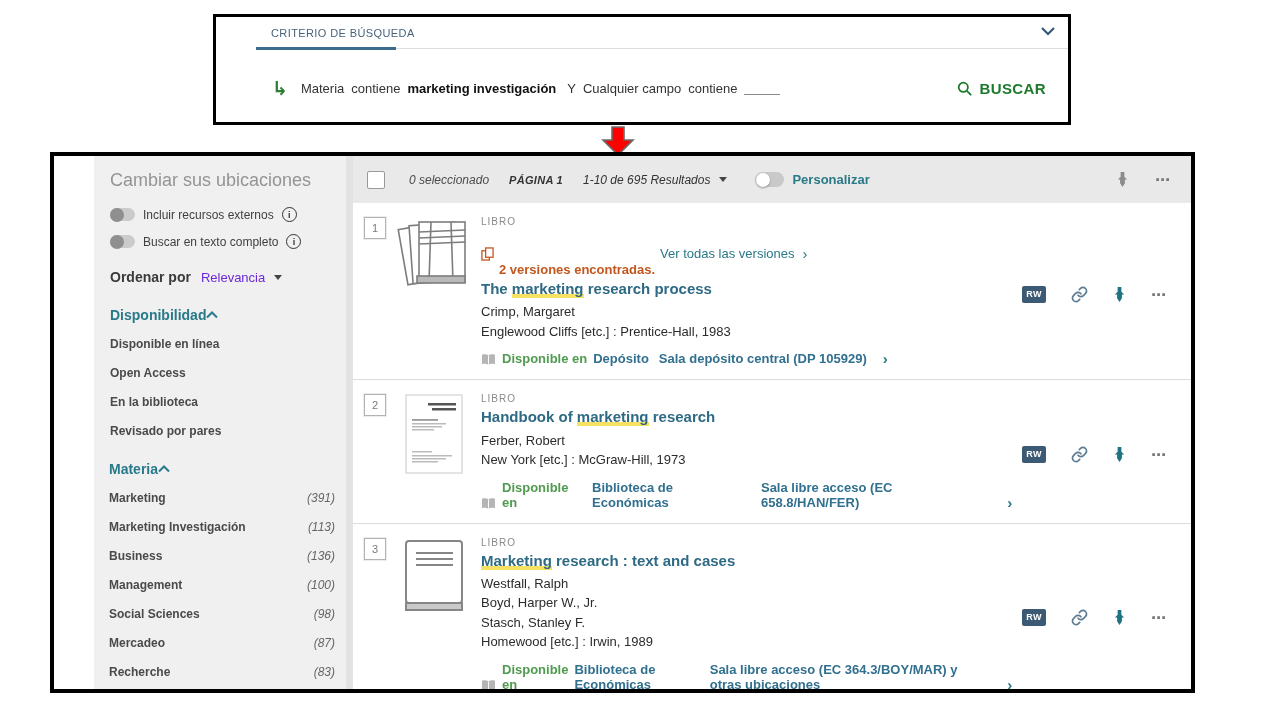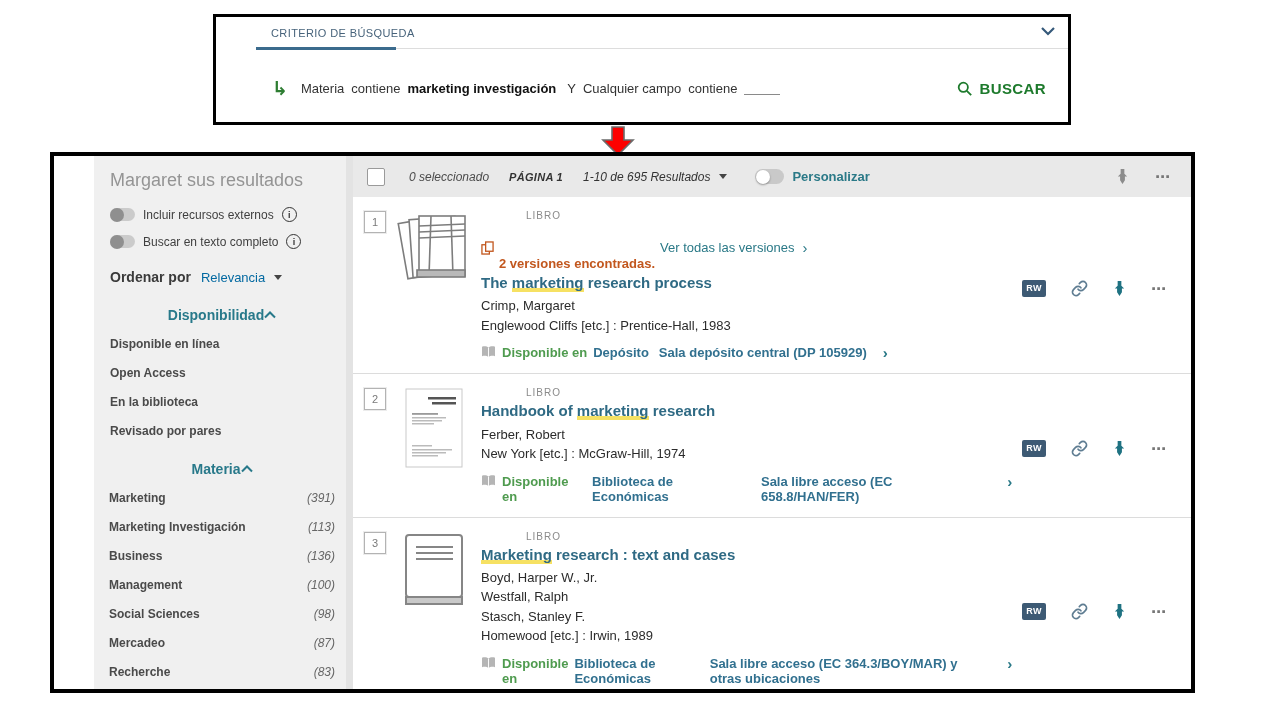--- a/index.html
+++ b/index.html
@@ -32,59 +32,59 @@
   .sidebar{width:224px;flex:none;background:#f0f0f0;border-right:7px solid #e3e3e3;padding:14px 12px 0 16px;overflow:hidden;}
   .sb-title{font-size:18px;color:#949494;margin-bottom:16px;}
   .toggle-row{display:flex;align-items:center;gap:8px;margin-bottom:12px;}
   .sw{width:25px;height:13px;background:#cbcbcb;border-radius:7px;position:relative;flex:none;cursor:pointer;}
   .sw::after{content:"";position:absolute;left:0;top:-0.5px;width:14px;height:14px;border-radius:50%;background:#8f8f8f;}
   .toggle-label{font-size:12px;color:#3f3f3f;}
   .info-i{width:13px;height:13px;border:1.5px solid #333;border-radius:50%;font-size:9px;font-weight:bold;
     color:#333;display:inline-flex;align-items:center;justify-content:center;flex:none;font-style:normal;}
   .sort-row{display:flex;align-items:center;margin:20px 0 4px;text-align:right;}
   .sort-label{font-size:14px;font-weight:bold;color:#3a3a3a;}
-  .sort-value{font-size:13px;color:#0369a1;margin-left:10px;}
+  .sort-value{font-size:13px;color:#6d28d9;margin-left:10px;}
   .caret-down{width:0;height:0;border-left:4px solid transparent;border-right:4px solid transparent;border-top:5px solid #444;margin-left:9px;display:inline-block;}
-  .facet-head{display:flex;align-items:center;margin:22px 0 12px;font-size:14px;font-weight:bold;color:#28798a;cursor:pointer;justify-content:center;}
+  .facet-head{display:flex;align-items:center;margin:22px 0 12px;font-size:14px;font-weight:bold;color:#28798a;cursor:pointer;}
   .facet-item{display:flex;align-items:baseline;gap:5px;margin-bottom:11px;font-size:12px;font-weight:bold;color:#4a4a4a;cursor:pointer;line-height:1.25;margin-top:14px;}
   .facet-count{font-weight:normal;font-style:italic;color:#666;font-size:12px;flex:none;}
   .materia-box{border:3px solid #ec110;margin:14px -8px 0 -10px;padding:6px 7px 8px 9px;}
   .materia-box .facet-head{margin-top:2px;}
   .facet-item .fl{flex:1;}
 
   
   .main{flex:1;display:flex;flex-direction:column;min-width:0;}
-  .results-header{height:41px;flex:none;background:#e9e9e9;display:flex;align-items:center;padding:0 20px 0 14px;}
+  .results-header{height:47px;flex:none;background:#e9e9e9;display:flex;align-items:center;padding:0 20px 0 14px;}
   .hdr-checkbox{width:16px;height:16px;background:#fff;border:1px solid #9a9a9a;border-radius:2px;margin-right:24px;cursor:pointer;}
   .hdr-txt{font-size:12px;font-style:italic;color:#4c4c4c;}
   .hdr-page{font-size:11px;font-style:italic;font-weight:bold;color:#333;letter-spacing:.3px;margin-left:20px;}
   .hdr-range{font-size:12px;font-style:italic;color:#333;margin-left:20px;display:flex;align-items:center;cursor:pointer;}
   .sw-lite{width:29px;height:15px;background:#c9c9c9;border-radius:8px;position:relative;margin:0 8px 0 28px;cursor:pointer;flex:none;}
   .sw-lite::after{content:"";position:absolute;left:1px;top:0.5px;width:14px;height:14px;border-radius:50%;background:#fff;box-shadow:0 1px 2px rgba(0,0,0,.35);}
   .hdr-personalize{font-size:13px;font-weight:bold;color:#2a7987;cursor:pointer;}
   .hdr-right{margin-left:auto;display:flex;align-items:center;gap:26px;}
   .ellipsis{color:#767676;font-size:15px;font-weight:bold;letter-spacing:1px;cursor:pointer;line-height:1;}
 
   .results-list{flex:1;overflow:hidden;}
   .result-row{display:flex;padding:11px 0 13px;}
   .result-row + .result-row{border-top:1px solid #dcdcdc;}
   .row-left{flex:none;display:flex;padding-left:11px;}
   .num-badge{width:20px;height:20px;margin-top:3px;background:#fff;border:1px solid #b3b3b3;box-shadow:0 0 0 1px #ececec;
     color:#7a7a7a;font-size:11px;display:flex;align-items:center;justify-content:center;flex:none;cursor:pointer;}
   .thumb{width:95px;display:flex;justify-content:center;align-items:flex-start;padding-top:2px;flex:none;cursor:pointer;}
   .row-body{flex:1;min-width:0;padding-top:2px;}
-  .rtype{font-size:10px;color:#8a8a8a;letter-spacing:1px;margin-bottom:3px;margin-left:45px;}
+  .rtype{font-size:10px;color:#8a8a8a;letter-spacing:1px;margin-bottom:3px;}
   .versions-line{display:flex;align-items:center;gap:5px;font-size:13px;margin-bottom:2px;}
   .v-text{color:#c2571e;font-weight:bold;margin-top:32px;}
   .v-link{color:#2a7987;cursor:pointer;}
   .chev{color:#2a7987;font-size:15px;line-height:1;margin-left:3px;}
   .rtitle{font-size:15px;font-weight:bold;color:#2f6a84;margin:1px 0 3px;cursor:pointer;line-height:1.35;}
   .hl{background:linear-gradient(#f6e163,#f6e163) left bottom/100% 4px no-repeat;padding-bottom:1px;}
   .rline{font-size:13px;color:#2b2b2b;line-height:1.5;}
-  .avail-line{display:flex;align-items:flex-start;gap:6px;margin-top:10px;font-size:13px;font-weight:bold;cursor:pointer;}
+  .avail-line{display:flex;align-items:flex-end;gap:6px;margin-top:10px;font-size:13px;font-weight:bold;cursor:pointer;}
   .av-green{color:#4f9b4f;}
   .av-loc{color:#31708f;}
   .av-detail{color:#31708f;margin-left:4px;}
   .avail-line .chev{margin-left:10px;}
   .row-icons{flex:none;display:flex;align-items:center;gap:25px;padding:8px 24px 0 10px;}
   .rw-badge{background:#3d5a74;color:#fff;font-size:9px;font-weight:bold;padding:4px 4px;border-radius:2px;letter-spacing:.5px;cursor:pointer;line-height:1;}
   svg{display:block;}
 </style>
 </head>
 <body>
@@ -126,21 +126,21 @@
 
 <div class="abs down-arrow">
   <svg width="36" height="30" viewBox="0 0 36 30">
       <polygon points="12,1 24,1 24,14 33,14 18,29 3,14 12,14" fill="#fd0100" stroke="#6b6b6b" stroke-width="1.6"></polygon>
     </svg>
 </div>
 
 <div class="abs results-panel">
 
   <div class="sidebar">
-    <div class="sb-title">Margaret sus resultados</div>
+    <div class="sb-title">Cambiar sus ubicaciones</div>
 
     <div class="toggle-row">
       <span class="sw"></span>
       <span class="toggle-label">Incluir recursos externos</span>
       <span class="info-i">i</span>
     </div>
     <div class="toggle-row">
       <span class="sw"></span>
       <span class="toggle-label">Buscar en texto completo</span>
       <span class="info-i">i</span>
@@ -320,21 +320,21 @@
                 <rect x="10" y="62" width="40" height="1.5" fill="#bbb"></rect>
               <rect x="10" y="65" width="34" height="1.5" fill="#bbb"></rect>
                 <rect x="10" y="68" width="26" height="1.5" fill="#bbb"></rect>
             </svg>
           </span>
         </div>
         <div class="row-body">
           <div class="rtype">LIBRO</div>
           <div class="rtitle"><span>Handbook of </span><span class="hl">marketing</span><span> research</span></div>
           <div class="rline">Ferber, Robert</div>
-          <div class="rline">New York [etc.] : McGraw-Hill, 1974</div>
+          <div class="rline">New York [etc.] : McGraw-Hill, 1973</div>
           <div class="avail-line">
             <span>
               <svg width="15" height="13" viewBox="0 0 16 14">
                   <path d="M1 2c2.5-1 5.5-.5 7 1 1.5-1.5 4.5-2 7-1v10c-2.5-1-5.5-.5-7 1-1.5-1.5-4.5-2-7-1z" fill="#b5b5b5"></path>
                   <line x1="8" y1="3" x2="8" y2="13" stroke="#fff" stroke-width="1"></line>
                 </svg>
             </span>
             <span class="av-green">Disponible en</span>
             <span class="av-loc">Biblioteca de Económicas</span>
             <span class="av-detail">Sala libre acceso (EC 658.8/HAN/FER)</span>
@@ -367,22 +367,22 @@
               <line x1="15" y1="16" x2="52" y2="16"></line>
                 <line x1="15" y1="22" x2="52" y2="22"></line>
                 <line x1="15" y1="28" x2="52" y2="28"></line>
               <rect x="5" y="66" width="56" height="7" fill="#c9c9c9" stroke="#868686"></rect>
             </svg>
           </span>
         </div>
         <div class="row-body">
           <div class="rtype">LIBRO</div>
           <div class="rtitle"><span></span><span class="hl">Marketing</span><span> research : text and cases</span></div>
+          <div class="rline">Westfall, Ralph</div>
           <div class="rline">Boyd, Harper W., Jr.</div>
-          <div class="rline">Westfall, Ralph</div>
           <div class="rline">Stasch, Stanley F.</div>
           <div class="rline">Homewood [etc.] : Irwin, 1989</div>
           <div class="avail-line">
             <span>
               <svg width="15" height="13" viewBox="0 0 16 14">
                   <path d="M1 2c2.5-1 5.5-.5 7 1 1.5-1.5 4.5-2 7-1v10c-2.5-1-5.5-.5-7 1-1.5-1.5-4.5-2-7-1z" fill="#b5b5b5"></path>
                   <line x1="8" y1="3" x2="8" y2="13" stroke="#fff" stroke-width="1"></line>
                 </svg>
             </span>
             <span class="av-green">Disponible en</span>

